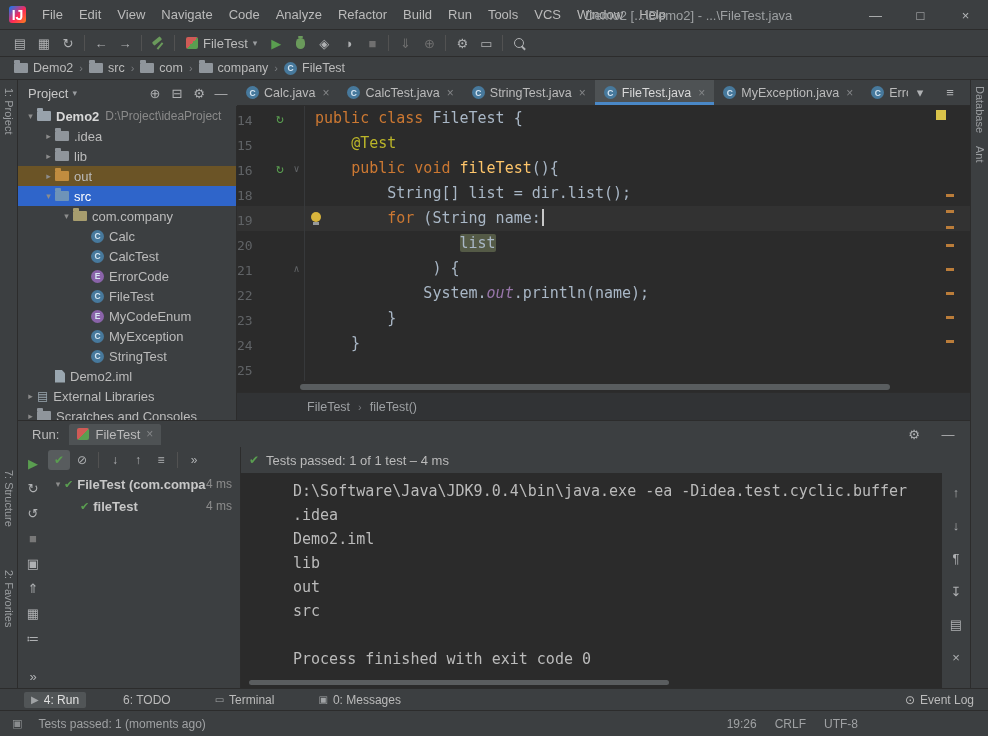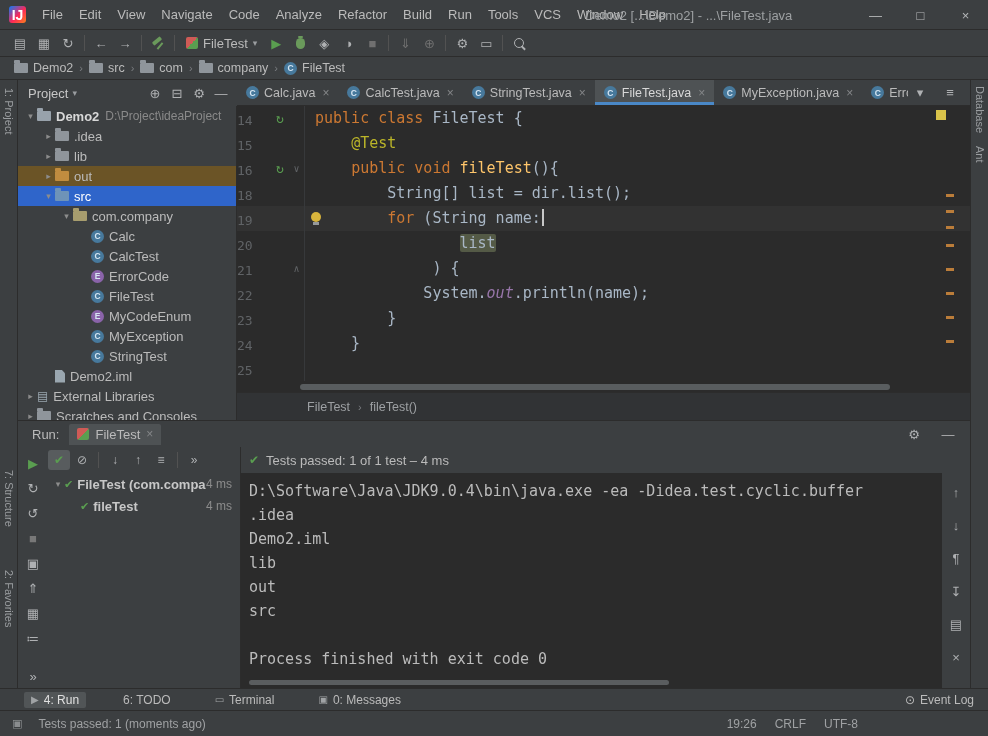--- a/index.html
+++ b/index.html
@@ -121,21 +121,21 @@
   .ttrow .chev { width:12px; flex:none; text-align:center; color:#8c8c8c; font-size:9px; }
   .ttrow .check { color:#5a9e50; font-size:11px; margin-right:4px; }
   .ttrow .tlbl { color:#c7c7c7; overflow:hidden; text-overflow:clip;font-weight:bold; }
   .ttrow .ttime { margin-left:auto; padding-right:8px; color:#8c8c8c; font-size:12px; flex:none; }
   #vsplit { width:1px; background:#2c2c2c; flex:none; }
   #consolecol { flex:1; display:flex; flex-direction:column; min-width:0; }
   #chead { height:26px; display:flex; align-items:center; gap:7px; padding-left:8px; background:#3c3f41; color:#bbbbbb; }
   #chead .check { color:#5a9e50; font-size:12px; }
   #cbody { flex:1; display:flex; background:#2b2b2b; position:relative; min-width:0; }
   #clines { flex:1; padding:6px 0 0 8px; font-size:15px; line-height:24px; color:#bbbbbb; overflow:hidden; white-space:pre; }
-  .cline { height:24px; }
+  .cline { height:24px;margin-left:44px; }
   #cicons { width:28px; flex:none; background:#3c3f41; display:flex; flex-direction:column; align-items:center; padding-top:8px; gap:11px; color:#9a9da0; font-size:13px; }
   #chscroll { position:absolute; left:8px; bottom:4px; width:420px; height:5px; background:#5a5d5f; border-radius:3px; }
 
   
   #bottombar { position:absolute; left:0; top:688px; width:988px; height:22px; background:#3c3f41; border-top:1px solid #2c2c2c; display:flex; align-items:center; padding-left:24px; gap:30px; font-size:12px; }
   .tool-btn { display:flex; align-items:center; gap:5px; color:#bbbbbb; padding:1px 7px; }
   .tool-btn.active { background:#515557; border-radius:2px; color:#e0e0e0; }
   .tool-btn .tb-g { color:#a0a3a5; font-size:10px; }
   #event-log { margin-left:auto; display:flex; align-items:center; gap:5px; padding-right:14px; color:#bbbbbb; }
 

